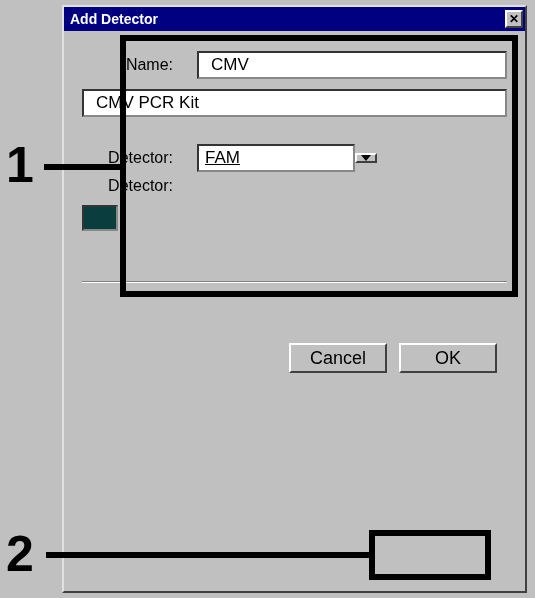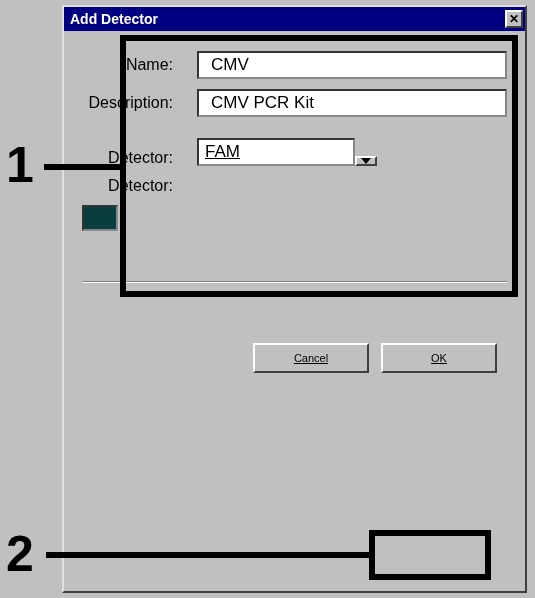--- a/index.html
+++ b/index.html
@@ -72,21 +72,21 @@
     flex: 1;
     height: 28px;
     background: #fff;
     border: 2px inset #888;
     padding: 2px 12px;
     font-size: 17px;
     font-family: Arial, sans-serif;
   }
   .select-wrap {
     display: flex;
-    align-items: flex-end;
+    align-items: center;
     height: 16px;
     text-decoration: underline;
   }
   .select-box {
     background: #fff;
     border: 2px inset #888;
     padding: 2px 6px;
     font-size: 17px;
     display: flex;
     align-items: center;
@@ -135,34 +135,33 @@
     margin: 18px 0;
   }
   .button-row {
     display: flex;
     justify-content: flex-end;
     gap: 12px;
     padding-right: 10px;
     margin-top: 60px;
   }
   .btn {
-    width: 116px;
+    width: 98px;
     height: 30px;
     background: #c0c0c0;
     border: 2px solid;
     border-top-color: #fff;
     border-left-color: #fff;
     border-right-color: #404040;
     border-bottom-color: #404040;
-    font-size: 11px;
+    font-size: 18px;
     cursor: pointer;
     display: flex;
     align-items: center;
     justify-content: center;
-    text-decoration: underline;
   }
   .callout-box1 {
     position: absolute;
     left: 120px;
     top: 35px;
     width: 398px;
     height: 262px;
     border: 6px solid #000;
     pointer-events: none;
   }
@@ -220,21 +219,20 @@
     </div>
   </div>
   <div class="body">
 
     <div class="row">
       <div class="label">Name:</div>
       <input class="input-text" value="CMV" style="">
     </div>
 
     <div class="row">
-      <div class="label">Description:</div>
       <input class="input-text" value="CMV PCR Kit" style="">
     </div>
 
     <div class="gap"></div>
 
     <div class="row">
       <div class="label">Detector:</div>
       <div class="select-wrap">
         <div class="select-box">FAM</div>
         <div class="select-arrow">

